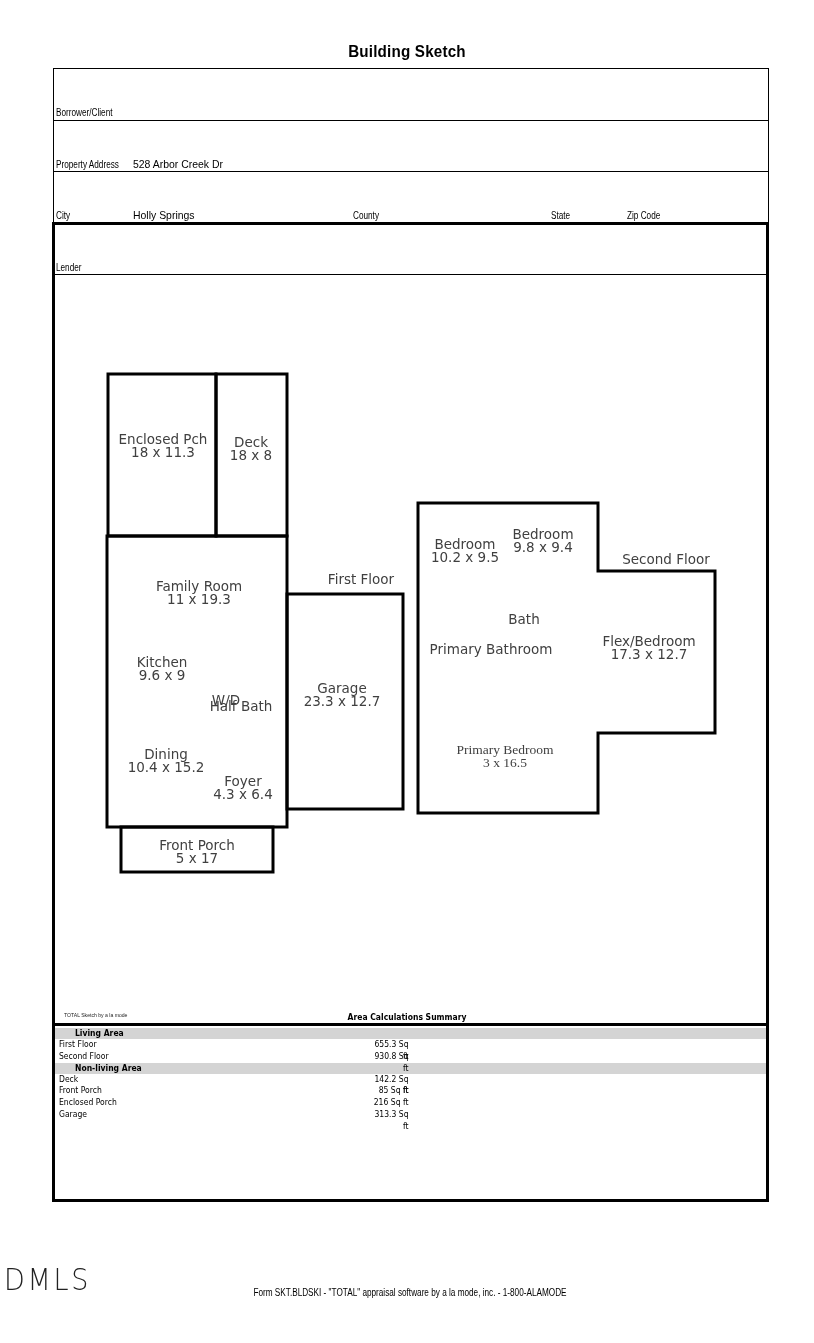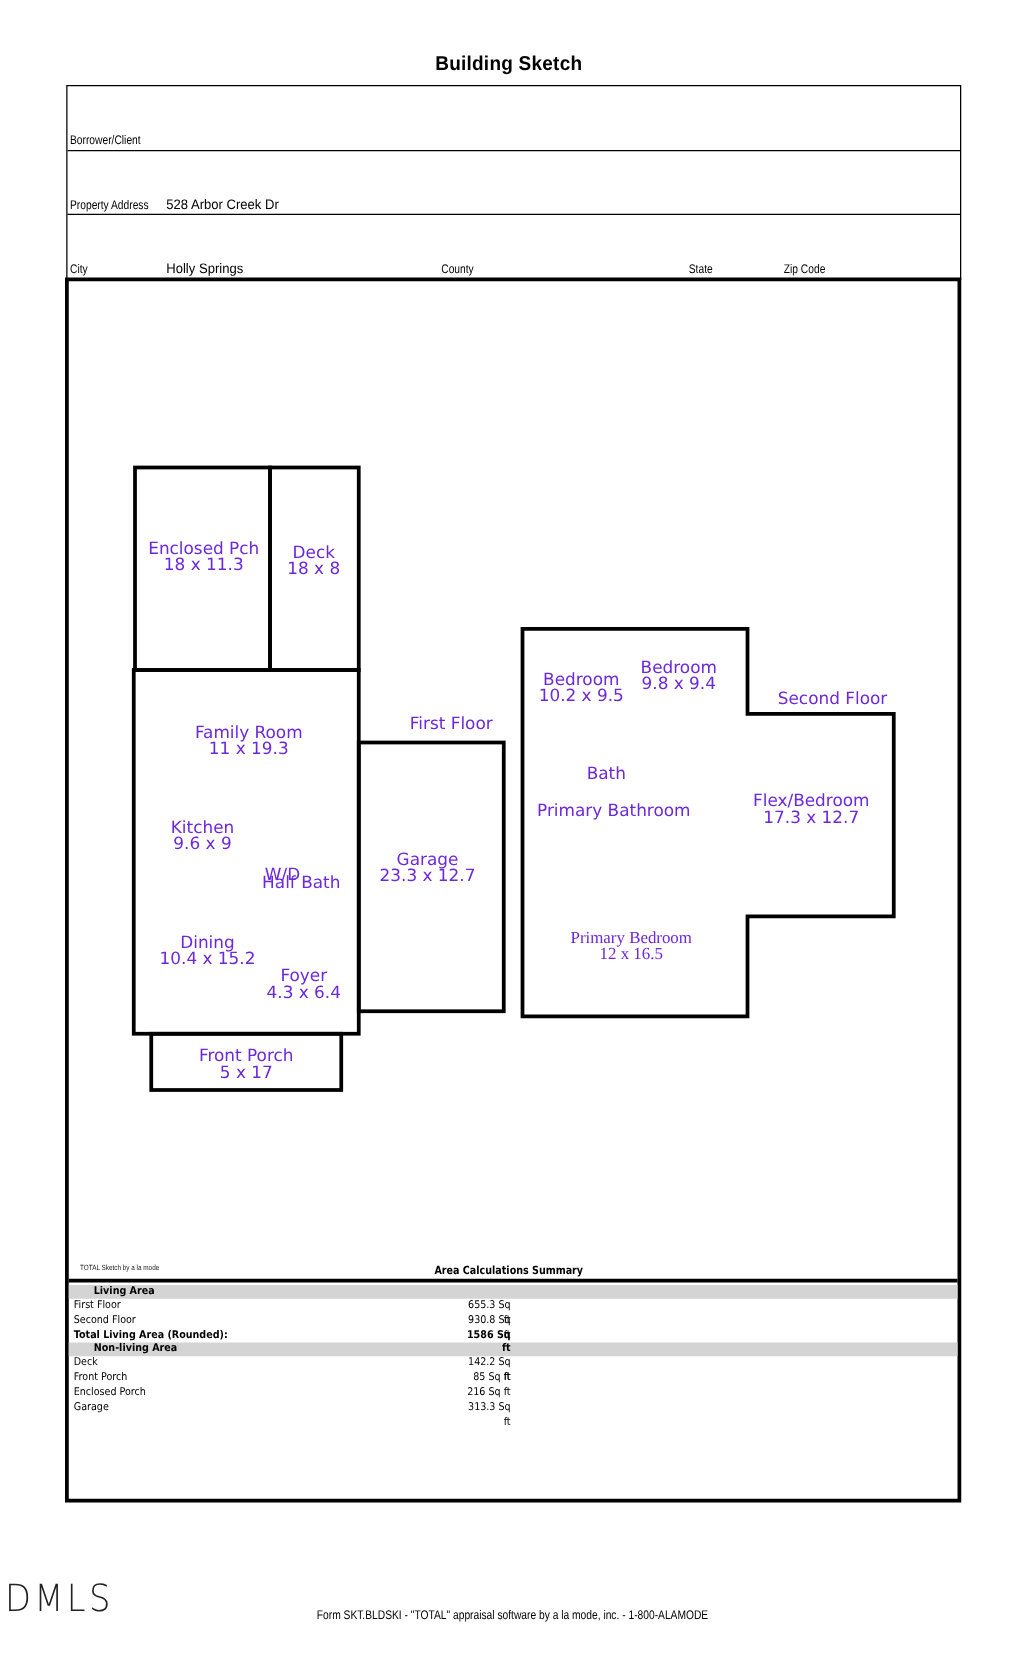--- a/index.html
+++ b/index.html
@@ -11,21 +11,21 @@
   .info-row { position: relative; height: 14.5px; border-bottom: 1px solid #000; font-size: 10px; line-height: 15px; font-family: "Liberation Sans", sans-serif; margin-top: 36px; }
   .info-row:last-child { border-bottom: none; }
   .info-row span { position: absolute; top: 0; white-space: nowrap; transform: scaleX(0.82); transform-origin: left center; }
   .info-row .val { transform: scaleX(0.95); font-size: 11px; }
 
   .frame { position: absolute; left: 52px; top: 222px; width: 711px; height: 974px; border: 3px solid #000; }
 
   svg.plan { position: absolute; left: 0; top: 0; width: 814px; height: 1343px; pointer-events: none; }
   svg.plan .wall { fill: none; stroke: #000; stroke-width: 3; }
 
-  .label { position: absolute; font-family: "DejaVu Sans", sans-serif; font-size: 13.5px; line-height: 13px; color: #6d28d9; text-align: center; white-space: nowrap; transform: translateX(-50%); }
+  .label { position: absolute; font-family: "DejaVu Sans", sans-serif; font-size: 13.5px; line-height: 13px; color: #404040; text-align: center; white-space: nowrap; transform: translateX(-50%); }
 
   .sketch-credit { position: absolute; left: 64px; top: 1012px; font-size: 6px; font-family: "Liberation Sans", sans-serif; color: #222; transform: scaleX(0.85); transform-origin: left; }
   .summary-title { position: absolute; left: 0; width: 814px; top: 1012px; text-align: center; font-size: 9px; font-weight: bold; font-family: "DejaVu Sans", sans-serif; transform: scaleX(0.85); }
   .summary-rule { position: absolute; left: 55px; top: 1023px; width: 711px; height: 3px; background: #000; }
 
   .summary { position: absolute; left: 55px; top: 1028px; width: 711px; font-family: "DejaVu Sans", sans-serif; font-size: 8.5px; }
   .sec-head { height: 11px; line-height: 11px; background: #d4d4d4; font-weight: bold; padding-left: 20px; }
   .srow { position: relative; height: 11.8px; line-height: 11.8px; padding-left: 4px; }
   .srow .v { position: absolute; left: 313px; width: 45px; text-align: right; }
   .srow.bold { font-weight: bold; }
@@ -47,20 +47,24 @@
   <div class="info-row">
     <span style="left:2px">Property Address</span>
     <span class="val" style="left:79px">528 Arbor Creek Dr</span>
   </div>
   <div class="info-row">
     <span style="left:2px">City</span>
     <span class="val" style="left:79px">Holly Springs</span>
     <span style="left:299px">County</span>
     <span style="left:497px">State</span>
     <span style="left:573px">Zip Code</span>
+  </div>
+  <div class="info-row">
+    <span style="left:2px">Lender</span>
+    <span class="val" style="left:79px"></span>
   </div>
 </div>
 
 <div class="frame"></div>
 
 <svg class="plan" xmlns="http://www.w3.org/2000/svg">
 
   <rect class="wall" x="108" y="374" width="108" height="162"></rect>
   <rect class="wall" x="216" y="374" width="71" height="162"></rect>
   <rect class="wall" x="107" y="536" width="180" height="291"></rect>
@@ -112,52 +116,48 @@
 
 <div class="label" style="left:465px; top:538px;">
   <div>Bedroom</div>
   <div>10.2 x 9.5</div>
 </div>
 <div class="label" style="left:543px; top:528px;">
   <div>Bedroom</div>
   <div>9.8 x 9.4</div>
 </div>
 <div class="label" style="left:666px; top:553px;">Second Floor</div>
-<div class="label" style="left:485px; top:613px;">
+<div class="label" style="left:524px; top:613px;">
   <div>Bath</div>
 </div>
 <div class="label" style="left:649px; top:635px;">
   <div>Flex/Bedroom</div>
   <div>17.3 x 12.7</div>
 </div>
 <div class="label" style="left:491px; top:643px;">
   <div>Primary Bathroom</div>
 </div>
 <div class="label" style="left:505px; top:743px;font-family:Liberation Serif, serif;">
   <div>Primary Bedroom</div>
-  <div>12 x 16.5</div>
+  <div>3 x 16.5</div>
 </div>
 
 <div class="sketch-credit">TOTAL Sketch by a la mode</div>
 <div class="summary-title">Area Calculations Summary</div>
 <div class="summary-rule"></div>
 
 <div class="summary">
   <div class="sec-head"><span>Living Area</span></div>
   <div class="srow">
     <span>First Floor</span>
     <span class="v">655.3 Sq ft</span>
   </div>
   <div class="srow">
     <span>Second Floor</span>
     <span class="v">930.8 Sq ft</span>
-  </div>
-  <div class="srow bold">
-    <span>Total Living Area (Rounded):</span>
-    <span class="v">1586 Sq ft</span>
   </div>
   <div class="sec-head"><span>Non-living Area</span></div>
   <div class="srow">
     <span>Deck</span>
     <span class="v">142.2 Sq ft</span>
   </div>
   <div class="srow">
     <span>Front Porch</span>
     <span class="v">85 Sq ft</span>
   </div>

